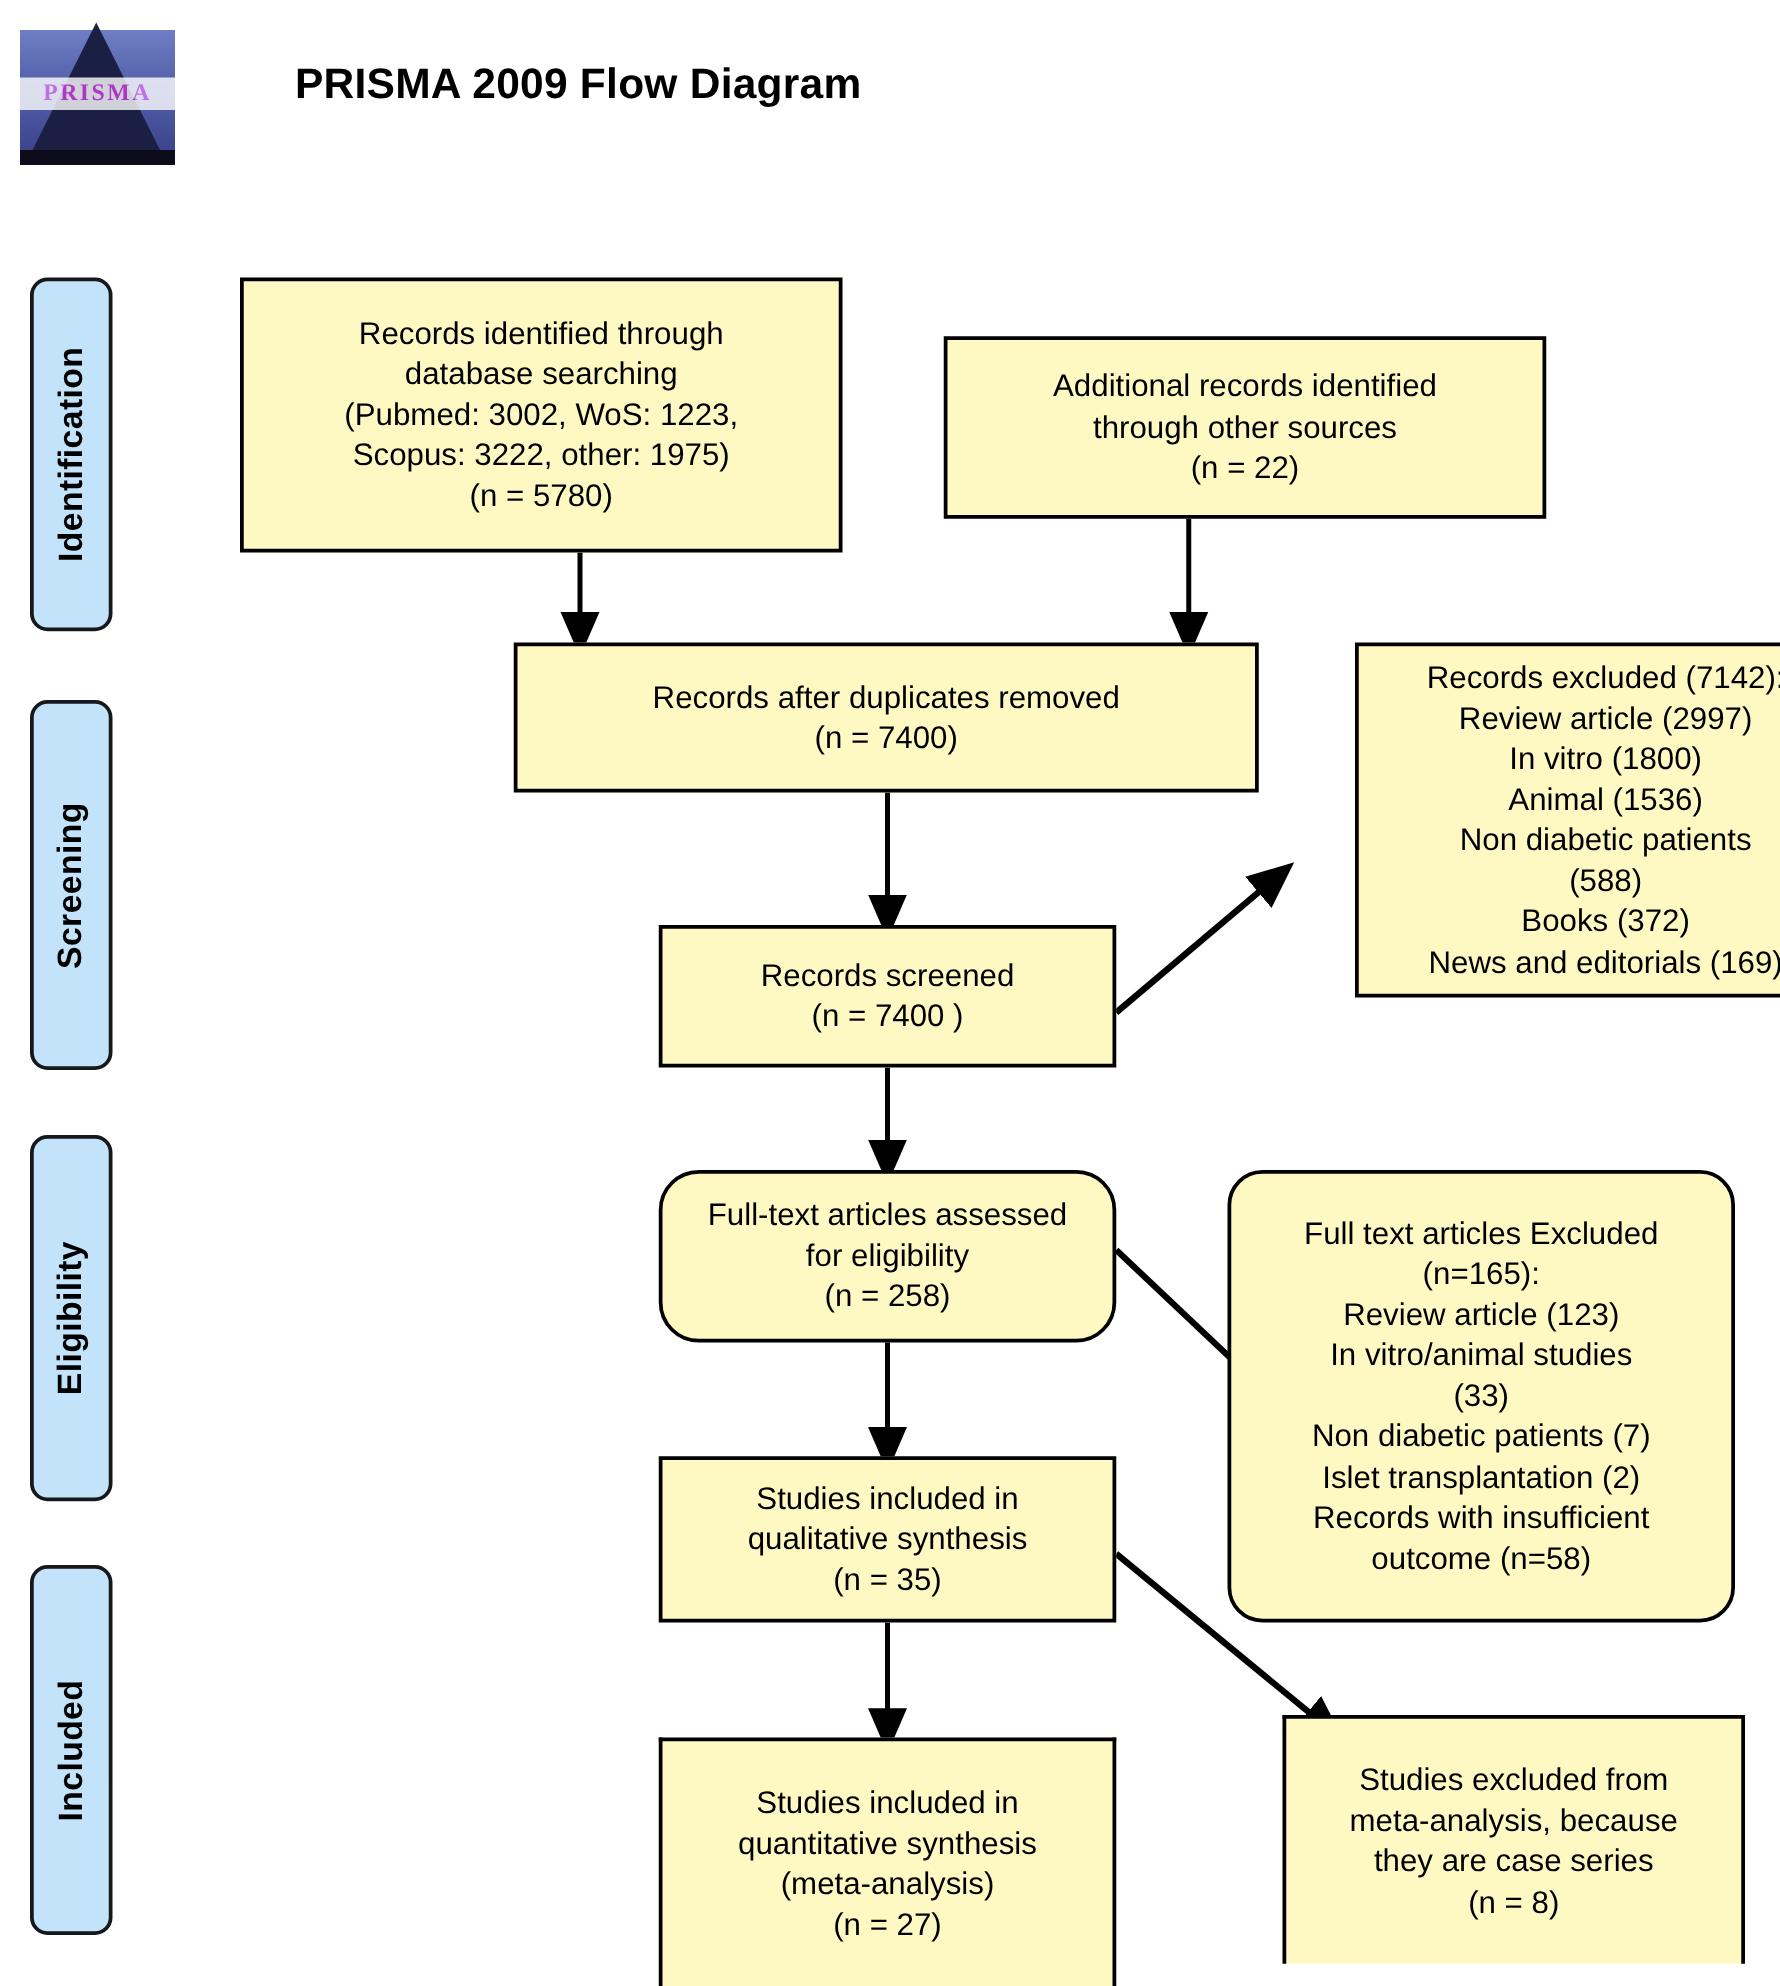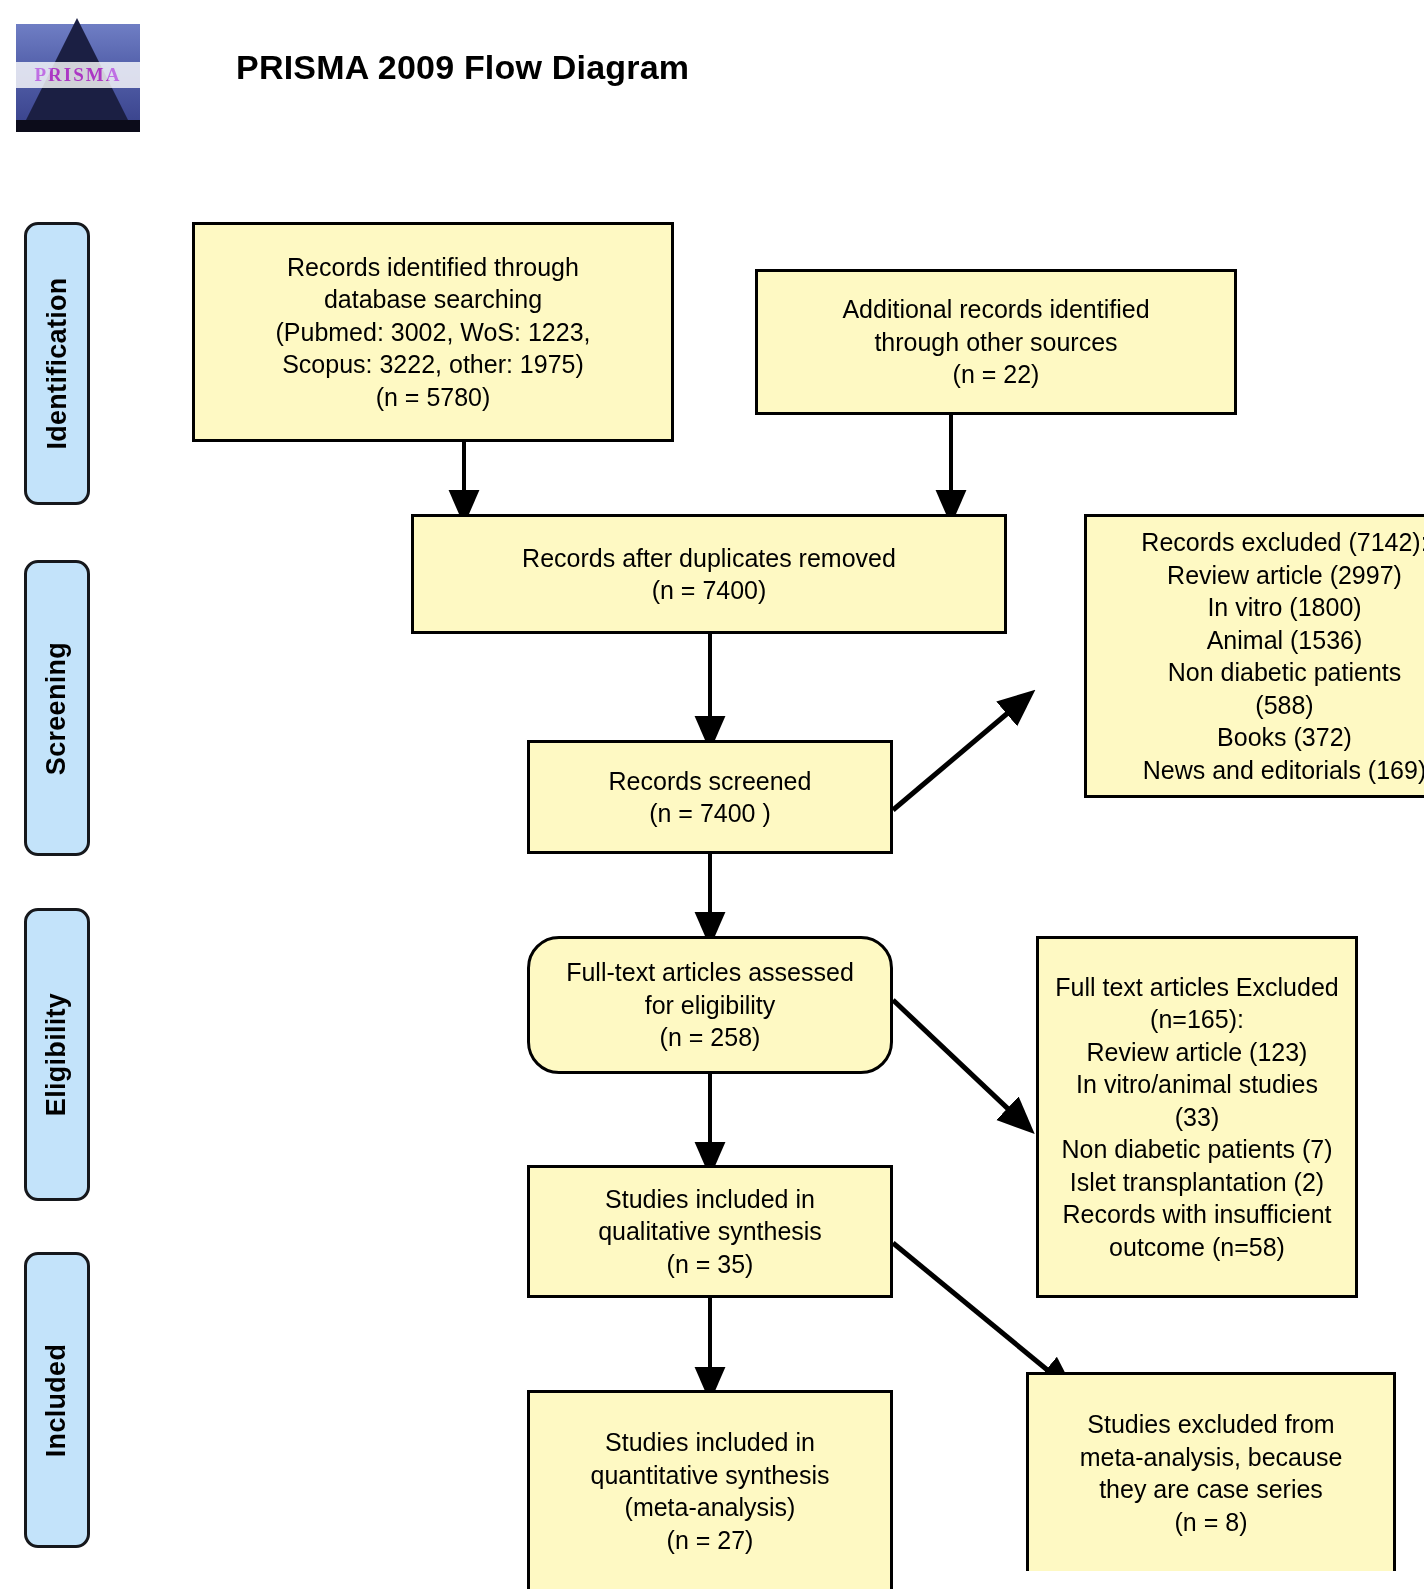--- a/index.html
+++ b/index.html
@@ -234,21 +234,21 @@
   </div>
 
   <div class="box" style="left:527px;top:936px;width:366px;height:138px;border-radius:32px;">
     <span class="lines">
       <span class="ln">Full-text articles assessed</span>
       <span class="ln">for eligibility</span>
       <span class="ln">(n = 258)</span>
     </span>
   </div>
 
-  <div class="box" style="left:1036px;top:936px;width:322px;height:362px;">
+  <div class="box" style="left:982px;top:936px;width:406px;height:362px;border-radius:28px;">
     <span class="lines">
       <span class="ln">Full text articles Excluded</span>
       <span class="ln">(n=165):</span>
       <span class="ln">Review article (123)</span>
       <span class="ln">In vitro/animal studies</span>
       <span class="ln">(33)</span>
       <span class="ln">Non diabetic patients (7)</span>
       <span class="ln">Islet transplantation (2)</span>
       <span class="ln">Records with insufficient</span>
       <span class="ln">outcome (n=58)</span>

